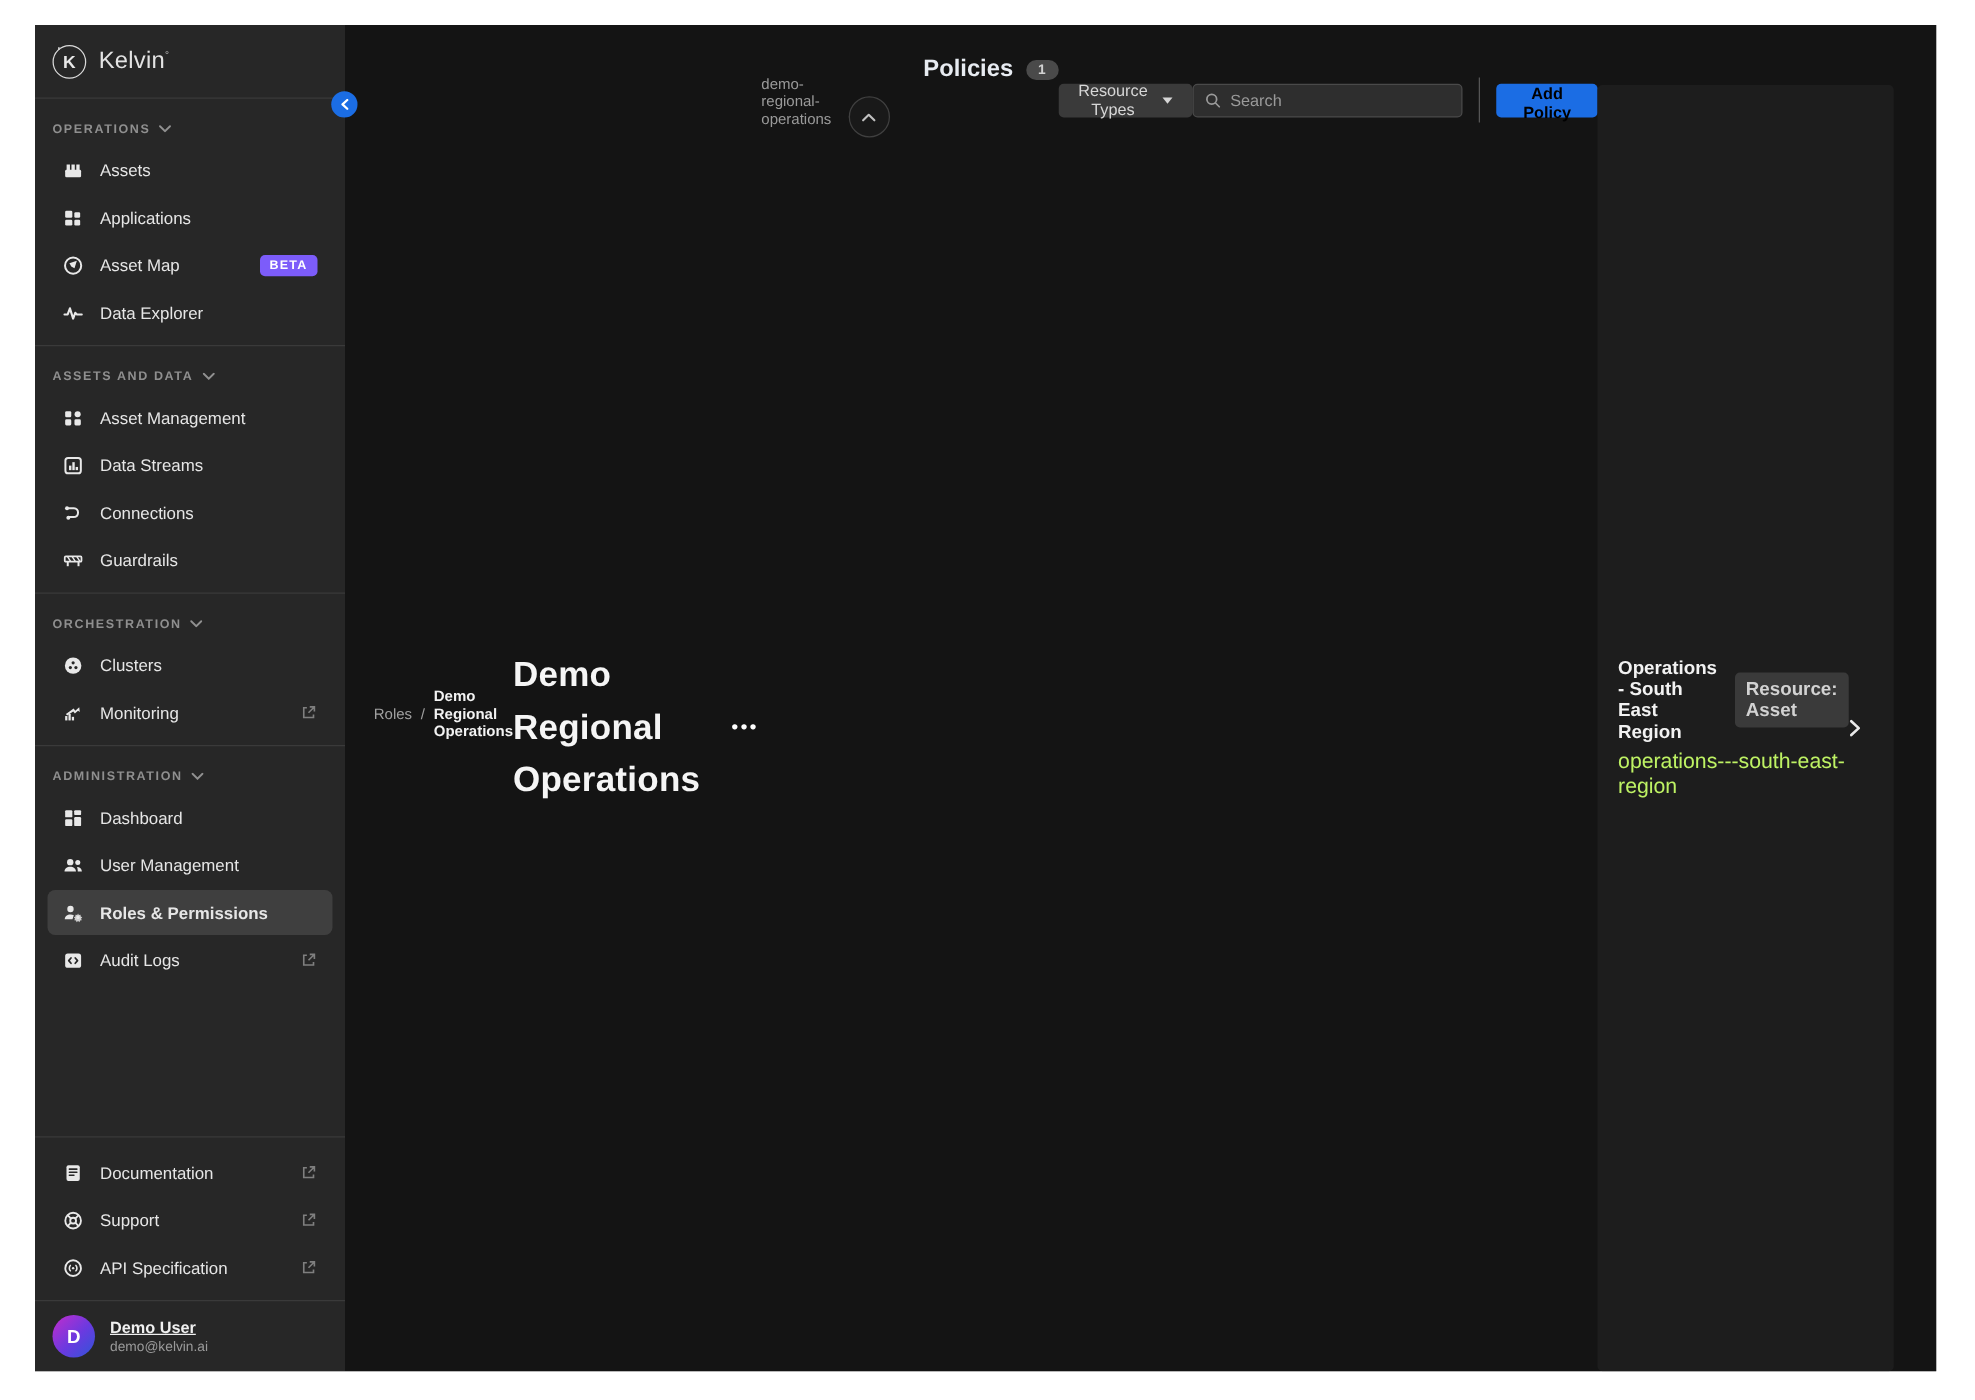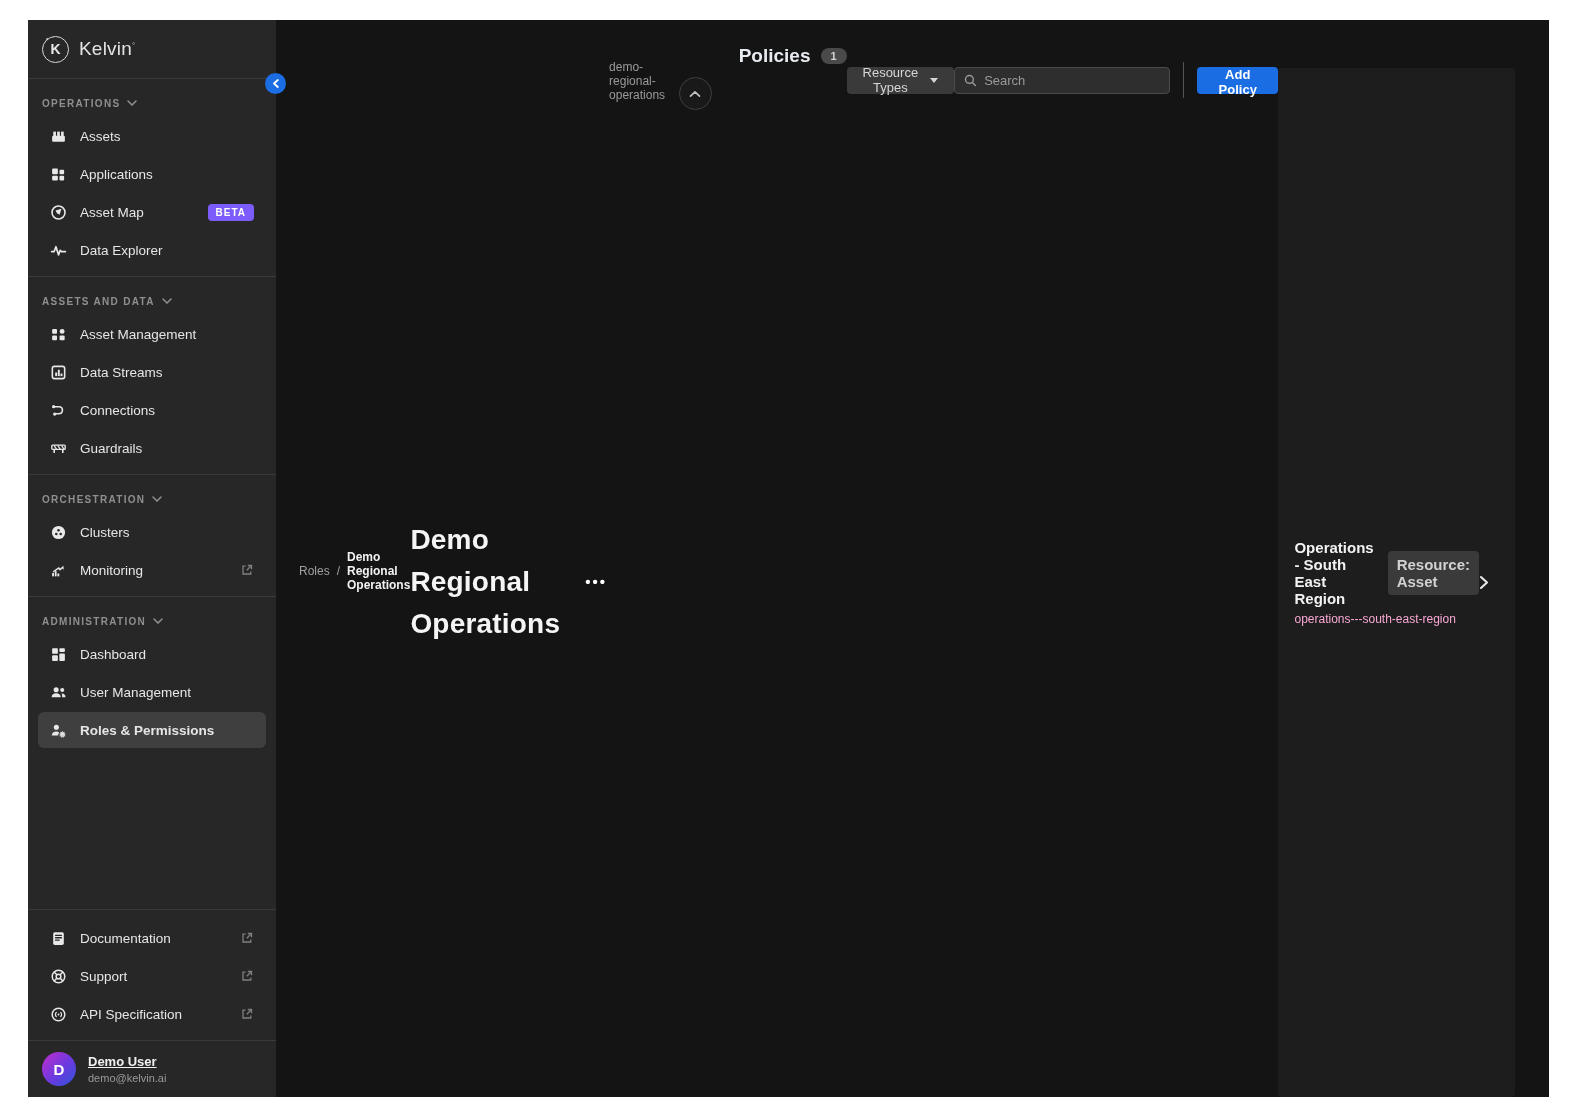--- a/index.html
+++ b/index.html
@@ -65,30 +65,30 @@
   .filter-btn { background:#3a3a3a; color:#d6d6d6; font-size:13px; border:none; border-radius:4px; height:27px;
                 padding:0 16px; display:flex; align-items:center; gap:12px; cursor:pointer; font-family:inherit; }
   .filter-btn .tri { width:0; height:0; border-left:4.5px solid transparent; border-right:4.5px solid transparent; border-top:5.5px solid #d6d6d6; }
 
   .filter-right { margin-left:auto; display:flex; align-items:center; }
   .search-box { width:233px; height:27px; background:#2e2e2e; border:1px solid #4a4a4a; border-radius:4px;
                 display:flex; align-items:center; padding:0 9px; gap:7px; }
   .search-box input { flex:1; background:transparent; border:none; outline:none; color:#e0e0e0; font-size:13px; font-family:inherit; min-width:0; }
   .search-box input::placeholder { color:#9a9a9a; }
   .vsep { width:1px; height:36px; background:#555555; margin:0 13px; }
-  .add-btn { background:#1b6de4; color:#ffffff; font-size:13px; font-weight:bold; border:none; border-radius:4px;
+  .add-btn { background:#1b6de4; color:#000000; font-size:13px; font-weight:bold; border:none; border-radius:4px;
              height:27px; padding:0 13px; cursor:pointer; font-family:inherit; }
 
   .policy-card { margin-top:24px; background:#1d1d1d; border-radius:4px; min-height:60px; display:flex; align-items:center;
                  padding:10px 16px; cursor:pointer; }
   .policy-main { display:flex; flex-direction:column; gap:5px; }
   .policy-title-row { display:flex; align-items:center; gap:14px; }
   .policy-title { color:#f2f2f2; font-size:15px; font-weight:bold; }
   .resource-badge { background:#3a3a3a; color:#d2d2d2; font-size:15px; font-weight:bold; border-radius:4px; padding:5px 9px; }
-  .policy-slug { color:#f9a8d4; font-size:12px; }
+  .policy-slug { color:#bef264; font-size:17px; }
   .policy-chevron { margin-left:auto; margin-right:10px; display:flex; align-items:center; }
 
   svg { display:block; }
 </style>
 </head>
 <body>
 
 <div class="app">
 
   <nav class="sidebar">
@@ -276,20 +276,35 @@
       <div class="nav-item active">
         <span class="nicon">
           <svg width="17" height="17" viewBox="0 0 16 16" fill="#e8e8e8">
               <circle cx="6" cy="4.9" r="2.4"></circle>
               <path d="M1.7 12.6c0-2.3 1.9-3.6 4.3-3.6.9 0 1.8.2 2.5.6l-1 3z"></path>
               <circle cx="11.7" cy="11.2" r="1.2"></circle>
               <path d="M11.7 8.3l.6 1.2 1.3-.3.1 1.3 1.2.6-.9 1 .5 1.2-1.3.3-.4 1.2-1.1-.8-1.1.8-.4-1.2-1.3-.3.5-1.2-.9-1 1.2-.6.1-1.3 1.3.3z" fill-opacity=".85"></path>
             </svg>
         </span>
         <span>Roles &amp; Permissions</span>
+      </div>
+      <div class="nav-item">
+        <span class="nicon">
+          <svg width="17" height="17" viewBox="0 0 16 16">
+              <rect x="2" y="2.6" width="12" height="10.8" rx="2" fill="#e8e8e8"></rect>
+              <path d="M6.4 6L4.7 8l1.7 2M9.6 6l1.7 2-1.7 2" stroke="#272727" stroke-width="1.3" fill="none" stroke-linecap="round" stroke-linejoin="round"></path>
+            </svg>
+        </span>
+        <span>Audit Logs</span>
+        <span class="ext-icon">
+          <svg width="14" height="14" viewBox="0 0 14 14" fill="none" stroke="#8f8f8f" stroke-width="1.3">
+              <path d="M5.5 3.2H3v7.8h7.8V8.5"></path>
+              <path d="M7.8 2.5h3.7v3.7M11.2 2.8L6.8 7.2"></path>
+            </svg>
+        </span>
       </div>
     </div>
 
     <div class="sidebar-bottom">
       <div class="side-divider"></div>
       <div class="nav-section" style="padding-top:8px;">
         <div class="nav-item">
           <span class="nicon">
             <svg width="17" height="17" viewBox="0 0 16 16">
                 <rect x="3" y="2" width="10" height="12" rx="1.5" fill="#e8e8e8"></rect>

